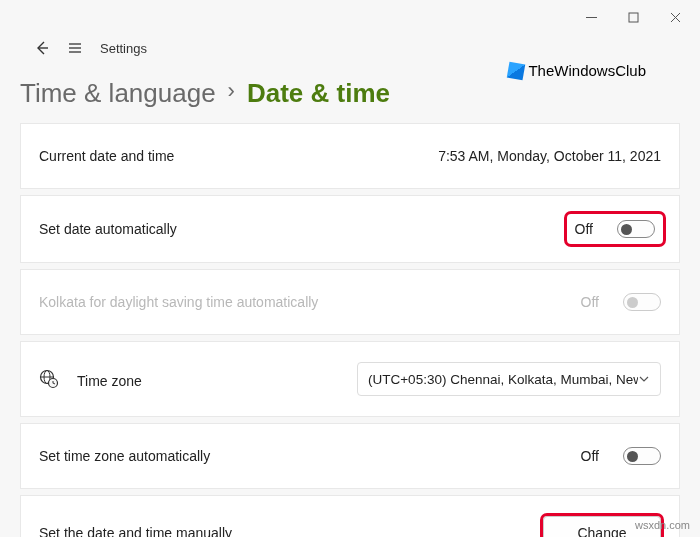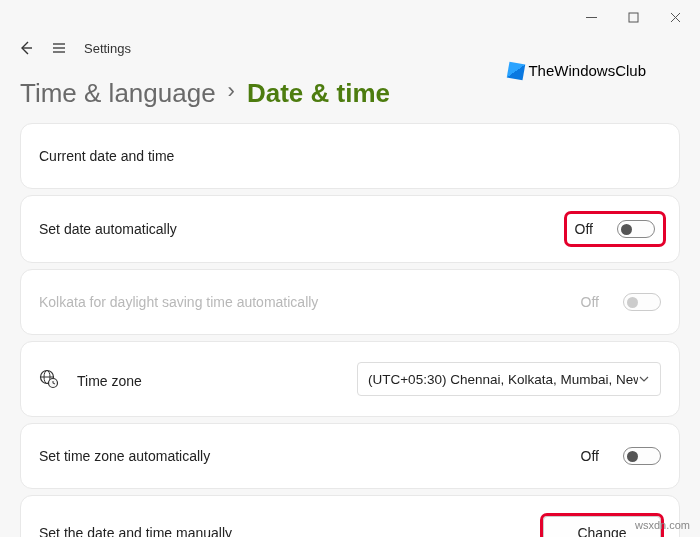--- a/index.html
+++ b/index.html
@@ -2,34 +2,34 @@
 <html><head>
 <meta charset="utf-8">
 <style>
   * { box-sizing: border-box; margin: 0; padding: 0; font-family: "Segoe UI", -apple-system, sans-serif; }
   body { width: 700px; height: 537px; background: #f7f7f7; overflow: hidden; position: relative; }
   
   .titlebar { height: 34px; display: flex; align-items: center; justify-content: flex-end; padding-right: 4px; }
   .titlebar .winbtn { width: 42px; height: 28px; display: flex; align-items: center; justify-content: center; color: #555; }
   .winbtn svg { width: 11px; height: 11px; }
   
-  .headerrow { display: flex; align-items: center; height: 28px; padding-left: 16px; gap: 16px; }
+  .headerrow { display: flex; align-items: center; height: 28px; padding-left: 32px; gap: 16px; }
   .back { width: 18px; height: 18px; display:flex; align-items:center; justify-content:center; color:#333; }
   .menu { width: 18px; height: 18px; display:flex; align-items:center; justify-content:center; color:#333; }
   .appname { font-size: 13px; color: #333; }
   
   .breadcrumb { display: flex; align-items: flex-start; padding: 16px 20px 6px 20px; gap: 12px; }
   .bc-parent { font-size: 26px; font-weight: 400; color: #6a6a6a; }
   .bc-sep { font-size: 22px; color: #6a6a6a; }
   .bc-current { font-size: 26px; font-weight: 600; color: #4d7c0f; }
   .brand { position: absolute; right: 54px; top: 62px; display:flex; align-items:center; gap:4px; font-size:15px; color:#000000; font-weight:500;}
   .brand-logo { width:16px; height:16px; background:linear-gradient(135deg,#2aa3ff 50%, #0a78e0 50%); transform: rotate(10deg); }
   
   .cards { padding: 8px 20px 0 20px; display:flex; flex-direction:column; gap:6px; }
-  .card { background:#fff; border:1px solid #e8e8e8; border-radius:12px; padding: 20px 18px; display:flex; align-items:center; justify-content:space-between; min-height:66px; }
+  .card { background:#fff; border:1px solid #e8e8e8; border-radius:0; padding: 20px 18px; display:flex; align-items:center; justify-content:space-between; min-height:66px; }
   .card.disabled .label, .card.disabled .rlabel { color:#b8b8b8; }
   .card .label { font-size: 14px; color:#222; }
   .card .right { display:flex; align-items:center; gap:24px; }
   .rlabel { font-size:14px; color:#222; }
   .value { font-size:14px; color:#222; }
   
   .toggle { width:38px; height:18px; border-radius:9px; border:1px solid #888; background:#fdfdfd; position:relative; }
   .toggle::after { content:""; position:absolute; width:11px; height:11px; border-radius:50%; background:#555; top:2.5px; left:3px; }
   .toggle.disabled { border-color:#ccc; }
   .toggle.disabled::after { background:#ccc; }
@@ -94,20 +94,21 @@
 
 <div class="brand">
   <div class="brand-logo"></div>
   <span>TheWindowsClub</span>
 </div>
 
 <div class="cards">
 
   <div class="card">
     <span class="label">Current date and time</span>
+    <span class="value">7:53 AM, Monday, October 11, 2021</span>
   </div>
 
   <div class="card">
     <span class="label">Set date automatically</span>
     <div class="right hl-red">
       <span class="rlabel">Off</span>
       <div class="toggle"></div>
     </div>
   </div>
 

